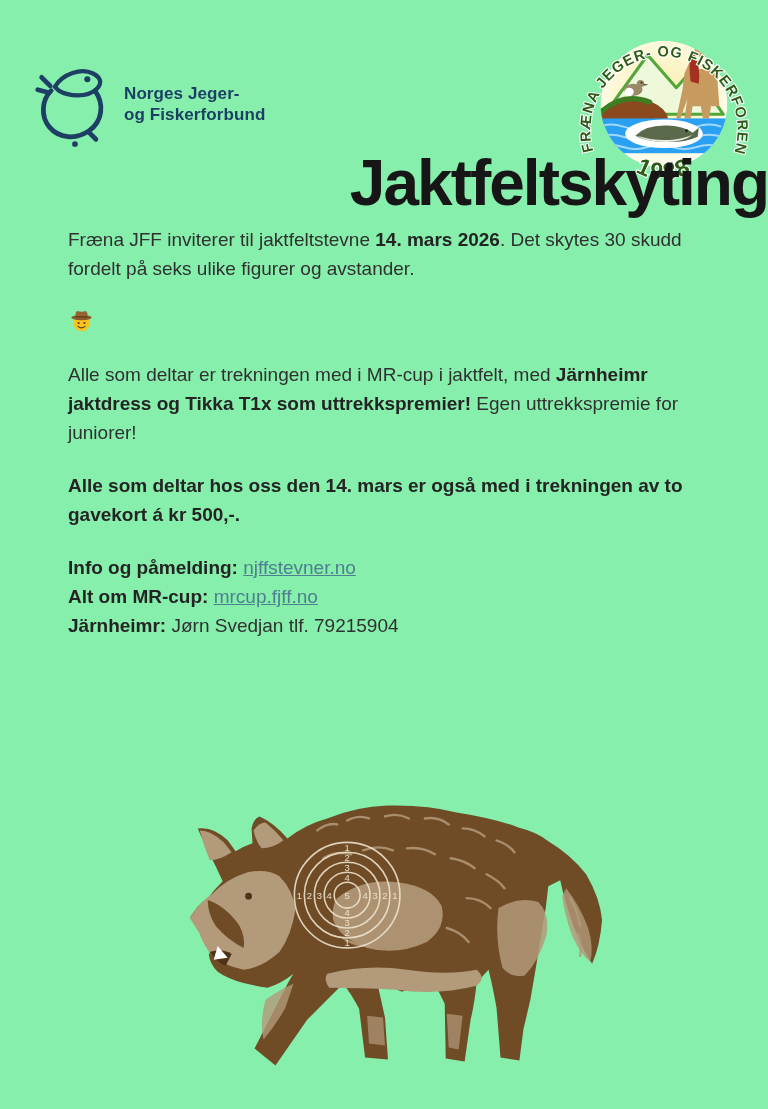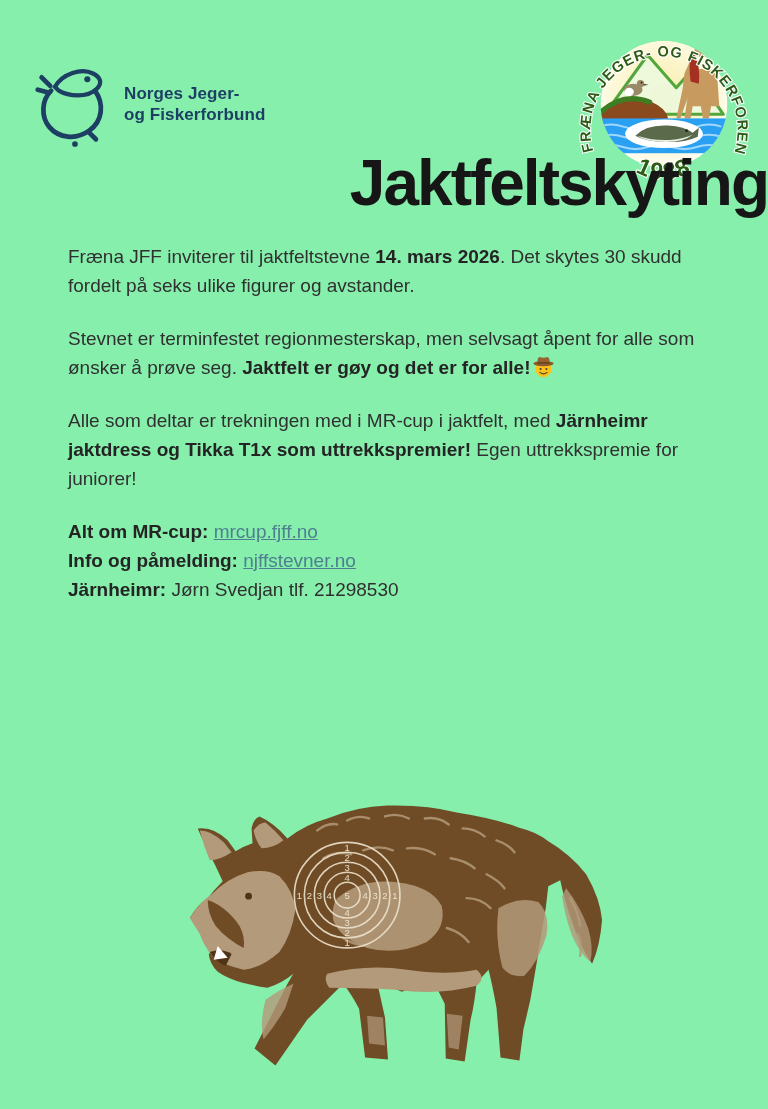--- a/index.html
+++ b/index.html
@@ -10,21 +10,21 @@
   
   .njff-logo{position:absolute;left:34px;top:58px;display:flex;align-items:center;gap:10px;}
   .njff-text{font-weight:700;font-size:17px;line-height:21px;color:#1c3f63;letter-spacing:.1px;}
   .club-badge{position:absolute;right:18px;top:12px;width:172px;height:176px;}
   
   .page-title{
     position:absolute;top:150px;left:0;width:768px;margin:0;text-align:right;
     font-size:64px;font-weight:700;letter-spacing:-2px;color:#161616;line-height:1.05;
   }
   
-  .content{position:absolute;left:68px;top:242px;width:648px;font-size:19px;line-height:29px;}
+  .content{position:absolute;left:68px;top:225px;width:648px;font-size:19px;line-height:29px;}
   .content p{margin:0 0 24px 0;}
   .content strong{font-weight:700;color:#242424;}
   .doc-link{color:#4e7e90;text-decoration:underline;}
   .contact p{margin:0;line-height:29px;}
   .emoji-svg{vertical-align:-4px;margin-left:2px;}
   
   .boar-fig{position:absolute;left:148px;top:778px;width:468px;height:300px;margin:0;}
 </style>
 </head>
 <body>
@@ -112,35 +112,36 @@
       <text font-size="23" font-weight="700" letter-spacing="2" fill="#2d5c16" style="paint-order:stroke" stroke="#ffffff" stroke-width="2" text-anchor="middle">
         <textPath href="#arcBottom" startOffset="50%">1988</textPath>
       </text>
     </svg>
   </div>
 
   <h1 class="page-title">Jaktfeltskyting</h1>
 
   <main class="content">
     <p><span><span>Fræna JFF inviterer til jaktfeltstevne </span><strong>14. mars 2026</strong><span>. Det skytes 30 skudd fordelt på seks ulike figurer og avstander.</span></span></p>
-    <p><span><span>Stevnet er terminfestet regionmesterskap, men selvsagt åpent for alle som ønsker å prøve seg. </span><strong>Jaktfelt er gøy og det er for alle!</strong></span><svg class="emoji-svg" width="23" height="22" viewBox="0 0 23 22" aria-hidden="true">
+    <p><svg class="emoji-svg" width="23" height="22" viewBox="0 0 23 22" aria-hidden="true">
           <circle cx="11.5" cy="13.2" r="8" fill="#fcc21b"></circle>
           <ellipse cx="11.5" cy="7.6" rx="10.2" ry="2.6" fill="#8a5a2a"></ellipse>
           <path d="M 5.4 7.8 Q 5 1.6 7.4 1 Q 11.5 2.6 15.6 1 Q 18 1.6 17.6 7.8 Q 11.5 9.4 5.4 7.8 Z" fill="#96622e"></path>
           <rect x="5.2" y="6" width="12.6" height="1.8" rx="0.9" fill="#6b4520"></rect>
           <circle cx="8.6" cy="13" r="1.1" fill="#50412e"></circle>
           <circle cx="14.4" cy="13" r="1.1" fill="#50412e"></circle>
           <path d="M 8 16.4 Q 11.5 19.2 15 16.4" fill="none" stroke="#50412e" stroke-width="1.2" stroke-linecap="round"></path>
         </svg></p>
     <p><span><span>Alle som deltar er trekningen med i MR-cup i jaktfelt, med </span><strong>Järnheimr jaktdress og Tikka T1x som uttrekkspremier!</strong><span> Egen uttrekkspremie for juniorer!</span></span></p>
+    <p><span><strong>Alle som deltar hos oss den 14. mars er også med i trekningen av to gavekort á kr 500,-.</strong></span></p>
 
     <div class="contact">
+      <p><span><strong>Info og påmelding: </strong><a href="#" class="doc-link">njffstevner.no</a></span></p>
       <p><span><strong>Alt om MR-cup: </strong><a href="#" class="doc-link">mrcup.fjff.no</a></span></p>
-      <p><span><strong>Info og påmelding: </strong><a href="#" class="doc-link">njffstevner.no</a></span></p>
-      <p><span><strong>Järnheimr: </strong><span>Jørn Svedjan tlf. 21298530</span></span></p>
+      <p><span><strong>Järnheimr: </strong><span>Jørn Svedjan tlf. 79215904</span></span></p>
     </div>
   </main>
 
   <figure class="boar-fig">
     <svg width="468" height="300" viewBox="0 0 470 300" aria-hidden="true">
 
       <path fill="#6f4c26" d="
         M 42 140
         Q 50 126 60 120 Q 66 112 75 103
         L 68 88 Q 54 60 50 50 Q 66 48 80 62 L 88 73

